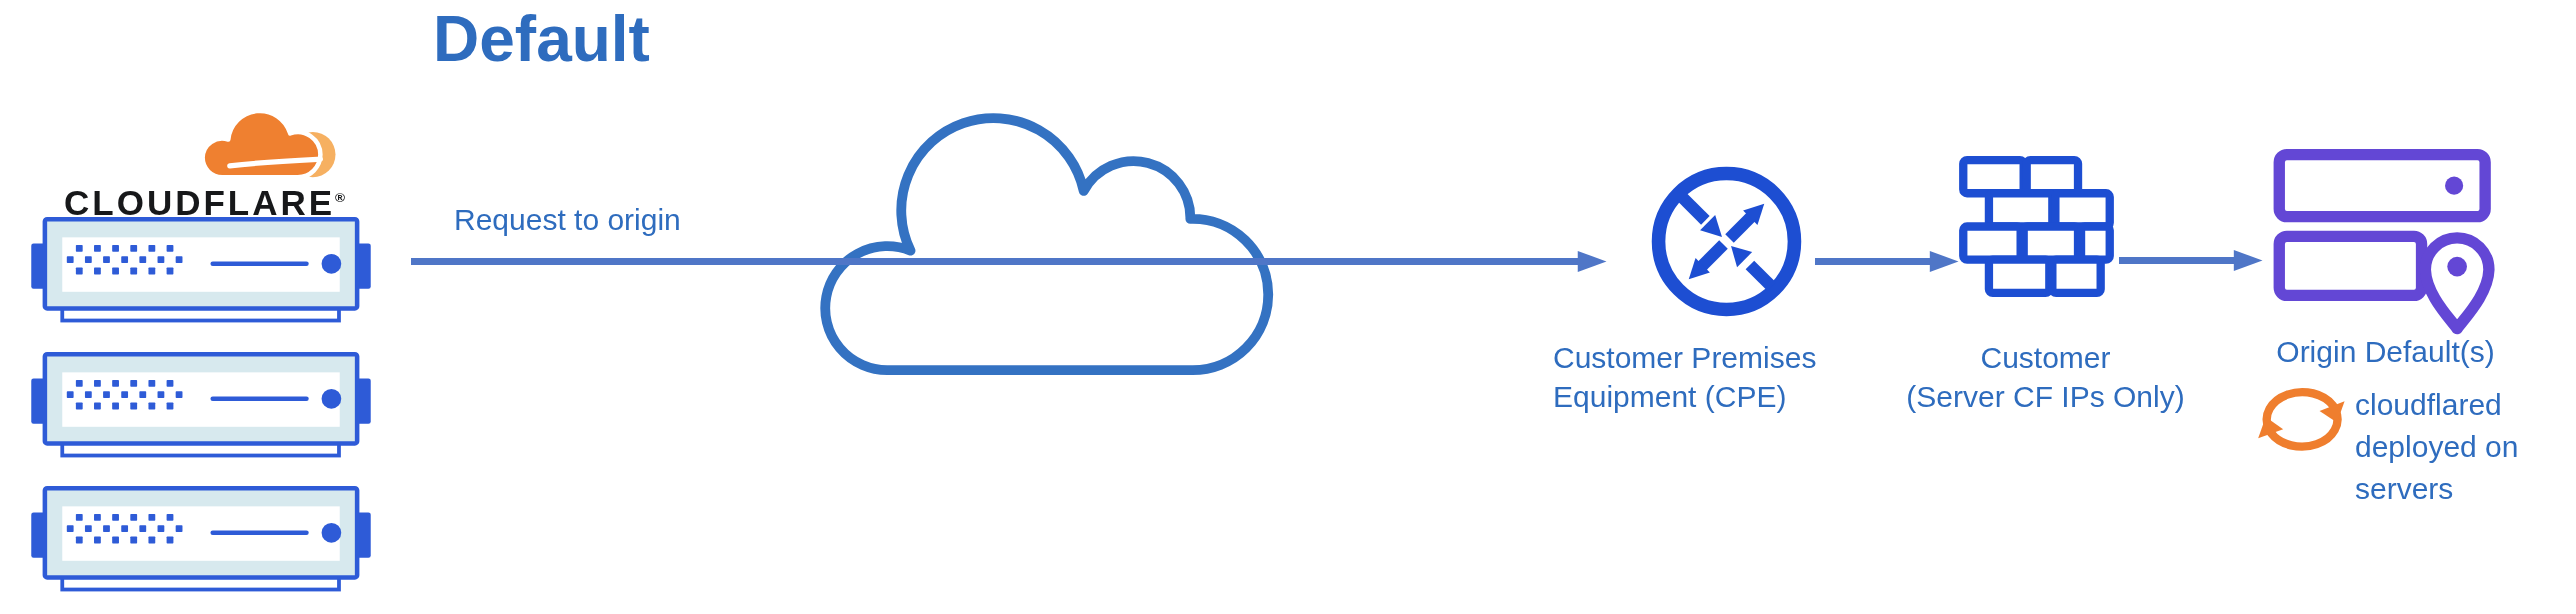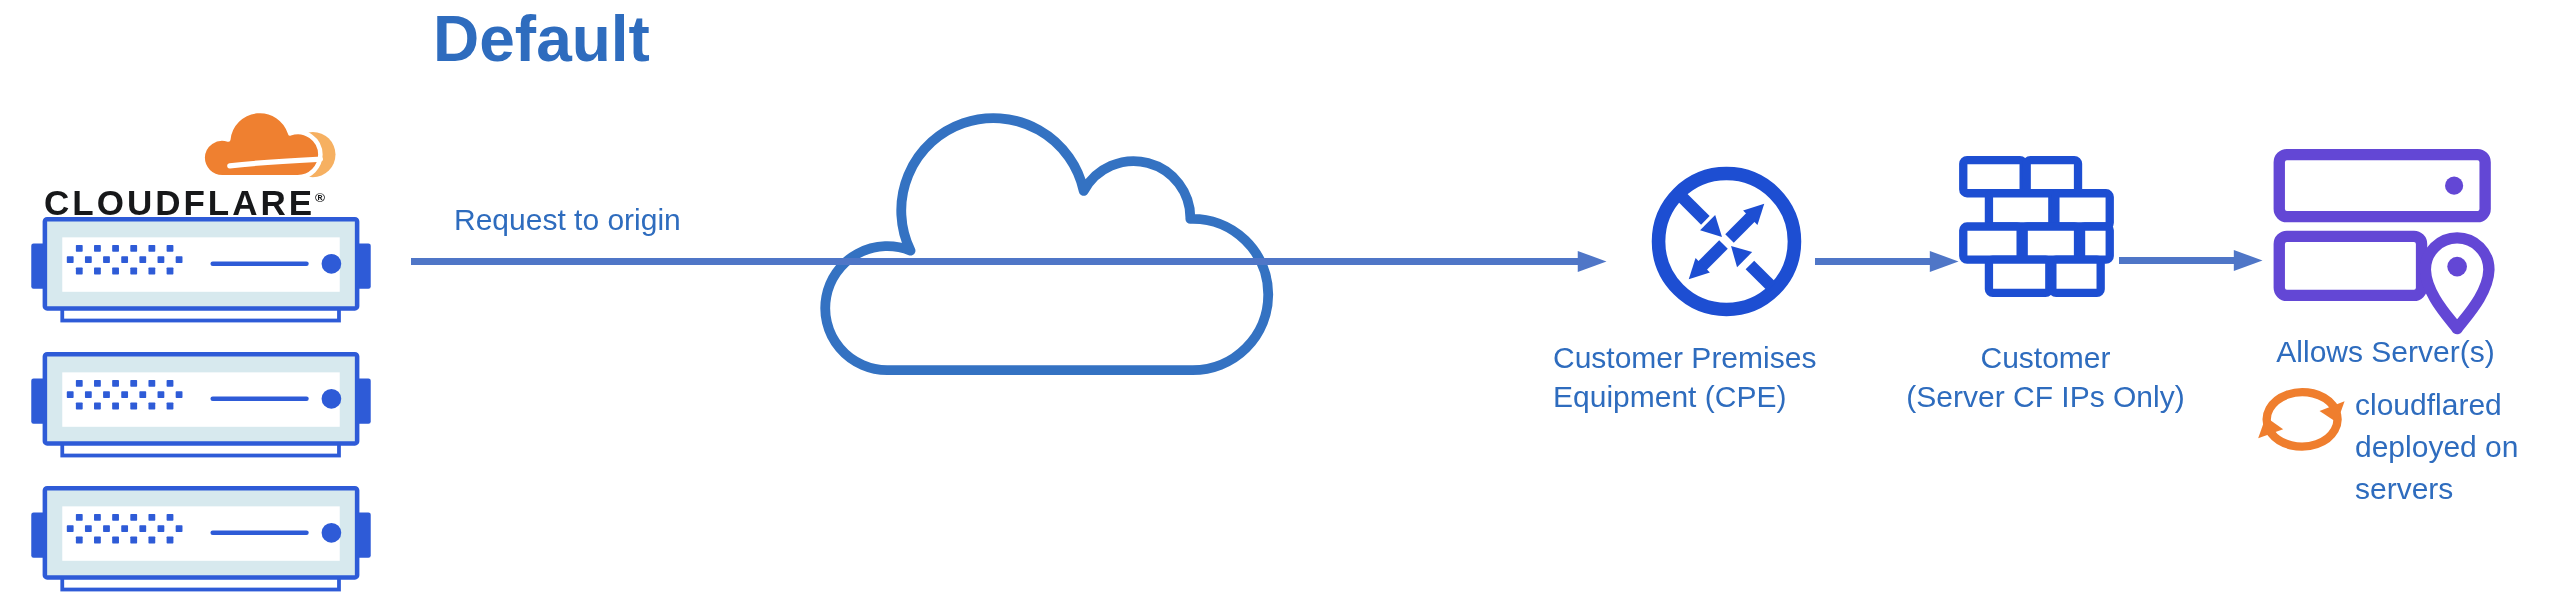--- a/index.html
+++ b/index.html
@@ -2,21 +2,21 @@
 <html style="font-size:12px"><head>
 <meta charset="utf-8">
 <style>
   html,body{margin:0;padding:0;background:#fff;}
   #canvas{position:relative;width:2576px;height:614px;background:#ffffff;overflow:hidden;
           font-family:"Liberation Sans",sans-serif;}
   .abs{position:absolute;}
   .title{font-size:64px;font-weight:600;color:#2e6cbe;letter-spacing:0;}
   .lbl{font-size:30px;line-height:39px;color:#2e6cbe;white-space:nowrap;}
   .lbl.center{text-align:center;}
-  .wordmark{font-size:35px;font-weight:700;letter-spacing:3px;color:#17181a;white-space:nowrap;}
+  .wordmark{font-size:35px;font-weight:700;letter-spacing:3px;color:#17181a;white-space:nowrap;margin-left:20px;}
   .regmark{font-size:13.6px;vertical-align:super;letter-spacing:0;}
   .note{font-size:30px;line-height:42px;color:#2e6cbe;}
   .arrow-layer{z-index:5;}
   .cloud-layer{z-index:1;}
 </style>
 </head>
 <body>
 
 <div id="canvas">
 
@@ -195,21 +195,21 @@
   <svg class="abs" style="left:2270px;top:144px;" width="235" height="193" viewBox="0 0 310 255">
     <g fill="#ffffff" stroke="#6347d5" stroke-width="15" stroke-linejoin="round">
       <rect x="12" y="14" width="272" height="82" rx="10"></rect>
       <rect x="12" y="122" width="188" height="78" rx="10"></rect>
       <path d="M 247,244 C 238,231 206,199 205,166 A 42,42 0 1 1 289,166 C 288,199 256,231 247,244 Z"></path>
     </g>
     <circle cx="243" cy="55" r="12" fill="#6347d5"></circle>
     <circle cx="247" cy="162" r="13" fill="#6347d5"></circle>
   </svg>
 
-  <div class="abs lbl center" style="left:2254px;top:332px;width:263px;">Allows Server(s)</div>
+  <div class="abs lbl center" style="left:2254px;top:332px;width:263px;">Origin Default(s)</div>
 
   <svg class="abs" style="left:2255px;top:383px;" width="95" height="72" viewBox="0 0 125 95">
     <g stroke="#ef7e2e" stroke-width="11" fill="none" stroke-linecap="round">
       <path d="M 18,60 A 47,36 0 0 1 103,30"></path>
       <path d="M 21,66 A 47,36 0 0 0 106,36"></path>
     </g>
     <polygon points="4,73 14,45 37,61" fill="#ef7e2e"></polygon>
     <polygon points="118,24 108,52 85,37" fill="#ef7e2e"></polygon>
   </svg>
 

